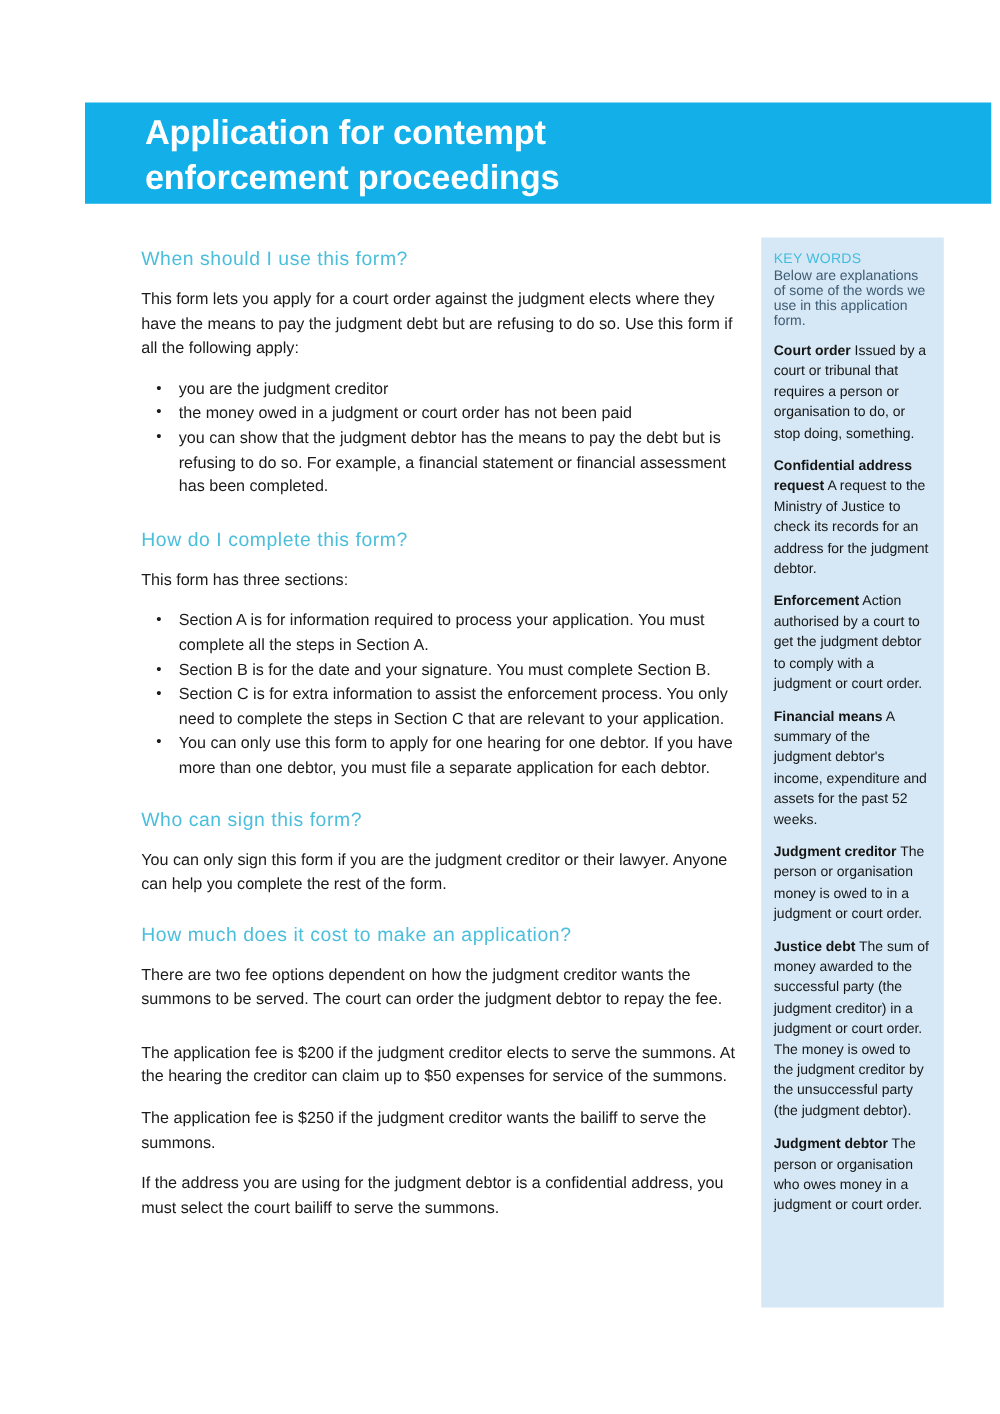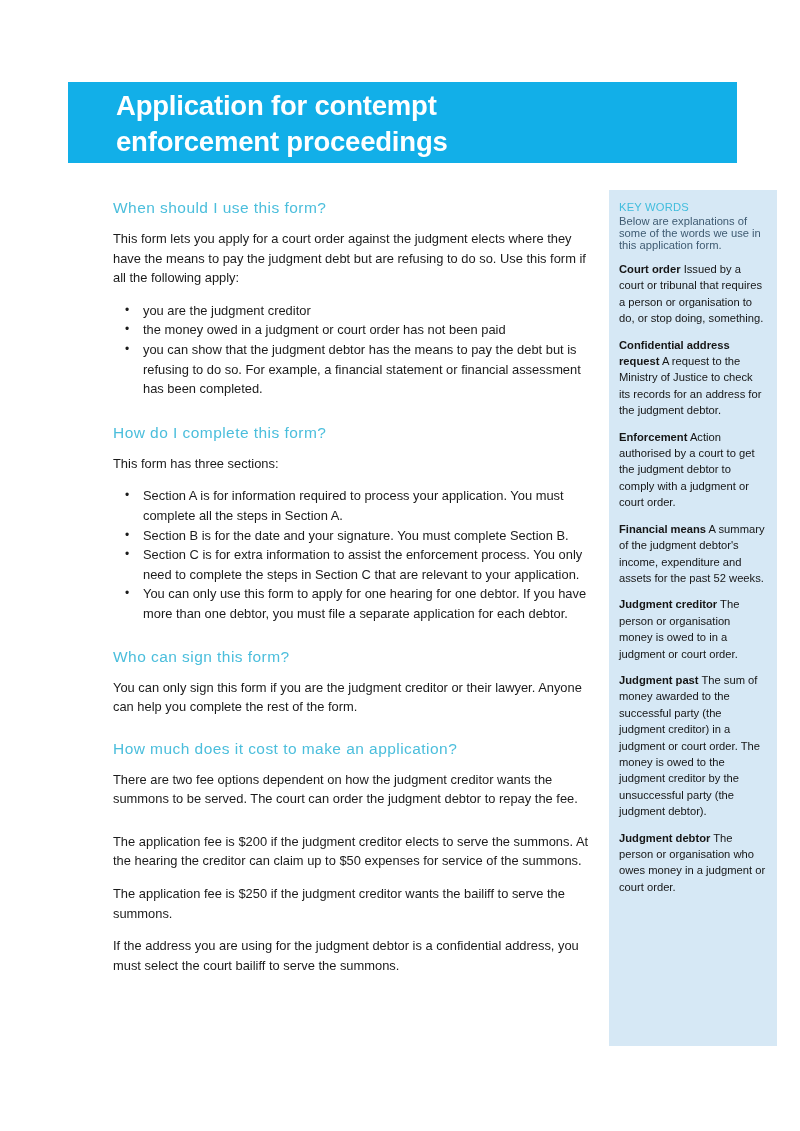--- a/index.html
+++ b/index.html
@@ -13,21 +13,21 @@
     position: relative;
     font-family: "Liberation Sans", sans-serif;
     -webkit-font-smoothing: antialiased;
   }
 
   
   #title-banner {
     position: absolute;
     left: 68px;
     top: 82px;
-    width: 669px;
+    width: 725px;
     height: 81px;
     background: #12AFE8;
     box-sizing: border-box;
   }
   #title-banner .banner-text {
     position: absolute;
     left: 48px;
     top: 6px;
     color: #ffffff;
     font-size: 27.5px;
@@ -82,21 +82,21 @@
   .block-gap-a { height: 11px; }
   .block-gap-b { height: 10px; }
   .block-gap-c { height: 9px; }
   .block-gap-d { height: 10px; }
 
   
   #keywords-sidebar {
     position: absolute;
     left: 609px;
     top: 190px;
-    width: 168px;
+    width: 146px;
     height: 856px;
     background: #D6E8F5;
     box-sizing: border-box;
     padding: 9px 11px 0 10px;
   }
   #keywords-sidebar .kw-heading {
     color: #41BDDD;
     font-size: 11.2px;
     line-height: 16px;
     margin: 0 0 0 0;
@@ -177,15 +177,15 @@
 
 <aside id="keywords-sidebar">
   <div class="kw-heading">KEY WORDS</div>
   <p class="kw-intro">Below are explanations of some of the words we use in this application form.</p>
 
   <p class="kw-entry"><span class="term">Court order</span><span> Issued by a court or tribunal that requires a person or organisation to do, or stop doing, something.</span></p>
   <p class="kw-entry"><span class="term">Confidential address request</span><span> A request to the Ministry of Justice to check its records for an address for the judgment debtor.</span></p>
   <p class="kw-entry"><span class="term">Enforcement</span><span> Action authorised by a court to get the judgment debtor to comply with a judgment or court order.</span></p>
   <p class="kw-entry"><span class="term">Financial means</span><span> A summary of the judgment debtor's income, expenditure and assets for the past 52 weeks.</span></p>
   <p class="kw-entry"><span class="term">Judgment creditor</span><span> The person or organisation money is owed to in a judgment or court order.</span></p>
-  <p class="kw-entry"><span class="term">Judgment past</span><span> The sum of money awarded to the successful party (the judgment creditor) in a judgment or court order. The money is owed to the judgment creditor by the unsuccessful party (the judgment debtor).</span></p>
+  <p class="kw-entry"><span class="term">Justice debt</span><span> The sum of money awarded to the successful party (the judgment creditor) in a judgment or court order. The money is owed to the judgment creditor by the unsuccessful party (the judgment debtor).</span></p>
   <p class="kw-entry"><span class="term">Judgment debtor</span><span> The person or organisation who owes money in a judgment or court order.</span></p>
 </aside>
 
 </body></html>

